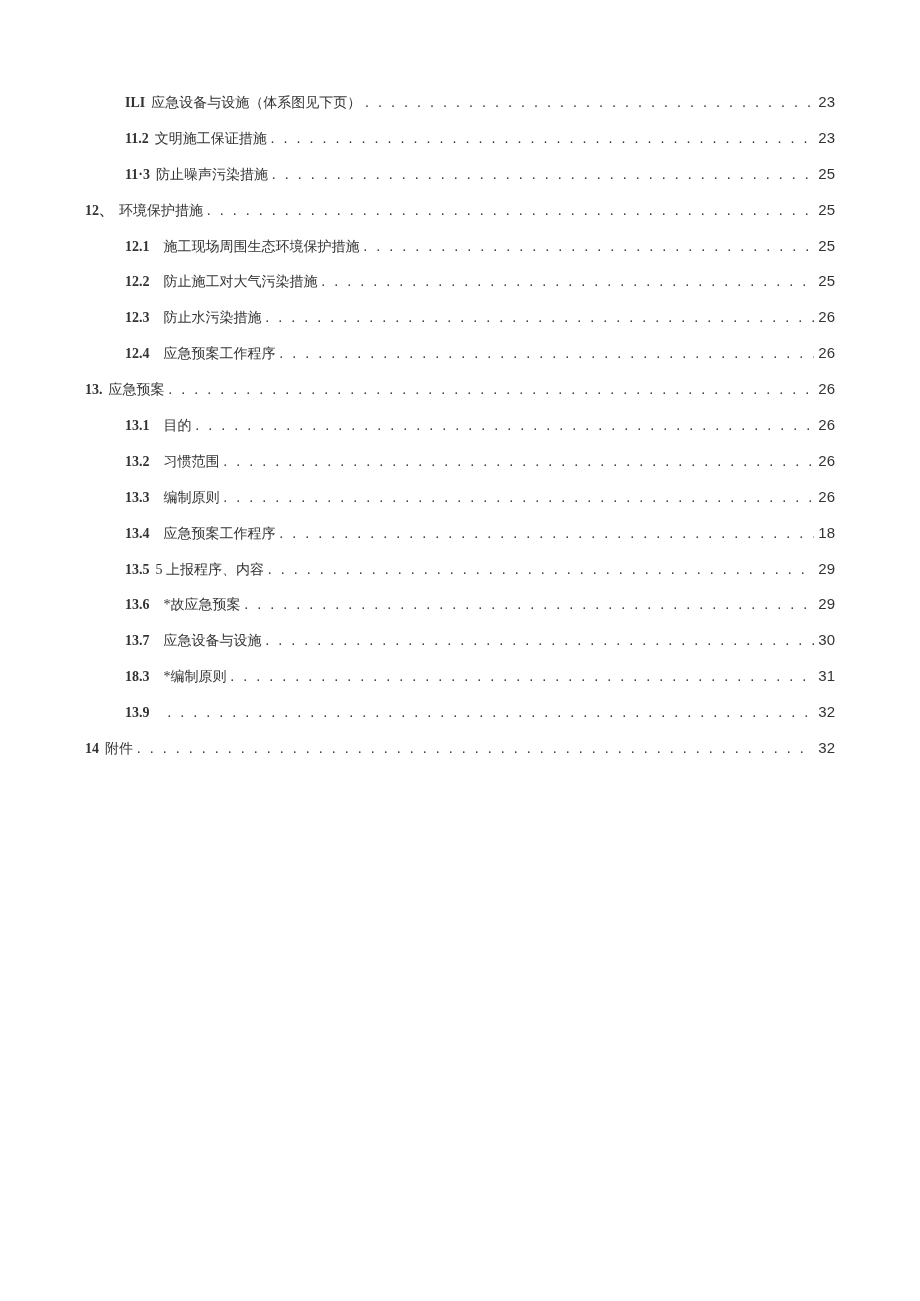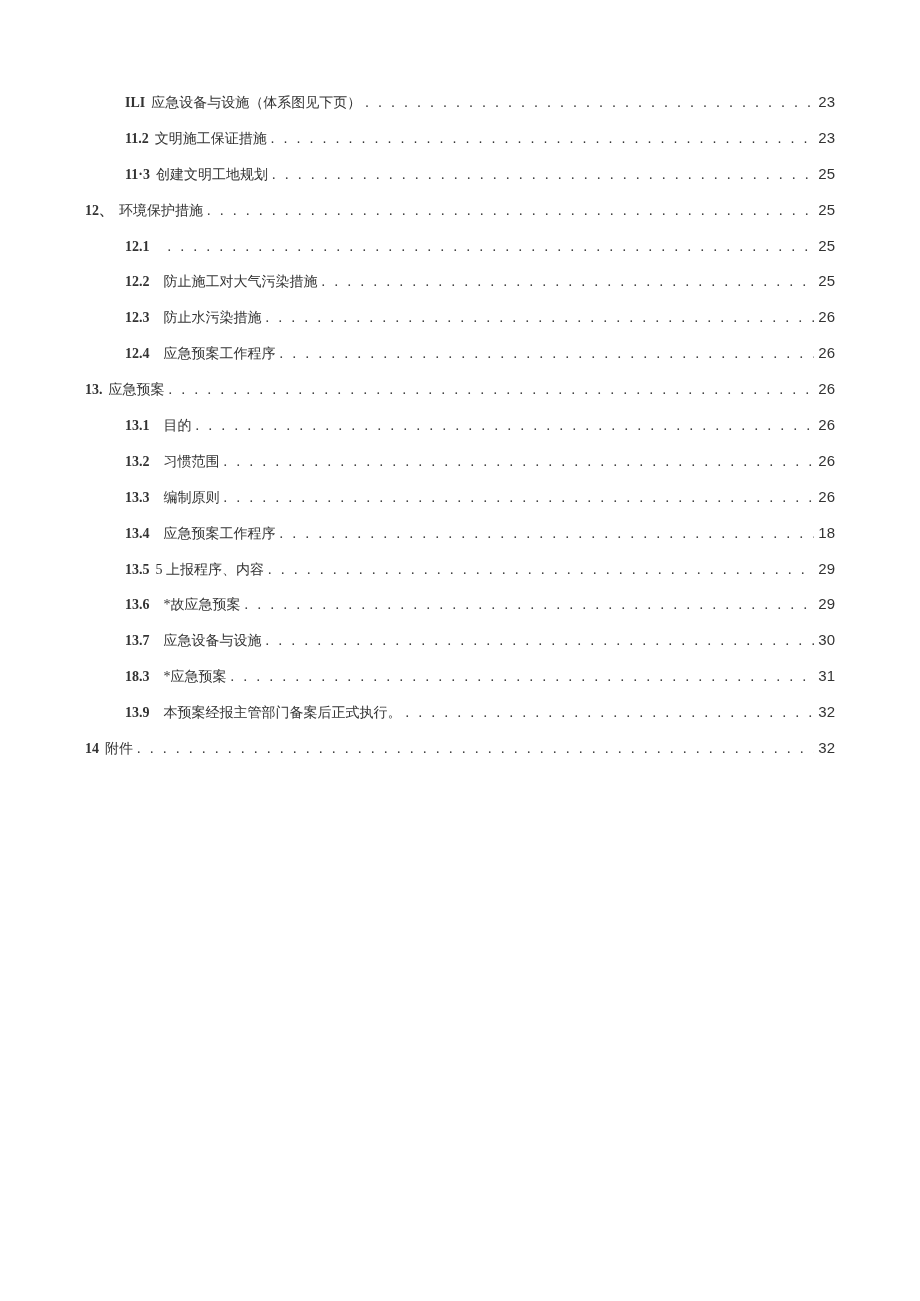--- a/index.html
+++ b/index.html
@@ -72,32 +72,33 @@
       <span class="toc-page">23</span>
     </div>
     <div class="toc-row level-2">
       <span class="toc-num">11.2</span>
       <span class="toc-title">文明施工保证措施</span>
       <span class="toc-dots">. . . . . . . . . . . . . . . . . . . . . . . . . . . . . . . . . . . . . . . . . . . . . . . . . . . . . . . . . . . . . . . . . . . . . . . . . . . . . . . . . . . . . . . . . . . . . . . . . . . . . . . . . . . . . . . . . . . . . . . .</span>
       <span class="toc-page">23</span>
     </div>
     <div class="toc-row level-2">
       <span class="toc-num">11·3</span>
-      <span class="toc-title">创建文明工地规划</span>
+      <span class="toc-title">防止噪声污染措施</span>
       <span class="toc-dots">. . . . . . . . . . . . . . . . . . . . . . . . . . . . . . . . . . . . . . . . . . . . . . . . . . . . . . . . . . . . . . . . . . . . . . . . . . . . . . . . . . . . . . . . . . . . . . . . . . . . . . . . . . . . . . . . . . . . . . . .</span>
       <span class="toc-page">25</span>
     </div>
     <div class="toc-row level-1">
       <span class="toc-num">12、</span>
       <span class="toc-title">环境保护措施</span>
       <span class="toc-dots">. . . . . . . . . . . . . . . . . . . . . . . . . . . . . . . . . . . . . . . . . . . . . . . . . . . . . . . . . . . . . . . . . . . . . . . . . . . . . . . . . . . . . . . . . . . . . . . . . . . . . . . . . . . . . . . . . . . . . . . .</span>
       <span class="toc-page">25</span>
     </div>
     <div class="toc-row level-3">
       <span class="toc-num num-gap">12.1</span>
+      <span class="toc-title">施工现场周围生态环境保护措施</span>
       <span class="toc-dots">. . . . . . . . . . . . . . . . . . . . . . . . . . . . . . . . . . . . . . . . . . . . . . . . . . . . . . . . . . . . . . . . . . . . . . . . . . . . . . . . . . . . . . . . . . . . . . . . . . . . . . . . . . . . . . . . . . . . . . . .</span>
       <span class="toc-page">25</span>
     </div>
     <div class="toc-row level-3">
       <span class="toc-num num-gap">12.2</span>
       <span class="toc-title">防止施工对大气污染措施</span>
       <span class="toc-dots">. . . . . . . . . . . . . . . . . . . . . . . . . . . . . . . . . . . . . . . . . . . . . . . . . . . . . . . . . . . . . . . . . . . . . . . . . . . . . . . . . . . . . . . . . . . . . . . . . . . . . . . . . . . . . . . . . . . . . . . .</span>
       <span class="toc-page">25</span>
     </div>
     <div class="toc-row level-3">
@@ -155,27 +156,26 @@
       <span class="toc-page">29</span>
     </div>
     <div class="toc-row level-2">
       <span class="toc-num bold num-gap">13.7</span>
       <span class="toc-title">应急设备与设施</span>
       <span class="toc-dots">. . . . . . . . . . . . . . . . . . . . . . . . . . . . . . . . . . . . . . . . . . . . . . . . . . . . . . . . . . . . . . . . . . . . . . . . . . . . . . . . . . . . . . . . . . . . . . . . . . . . . . . . . . . . . . . . . . . . . . . .</span>
       <span class="toc-page">30</span>
     </div>
     <div class="toc-row level-2">
       <span class="toc-num bold num-gap">18.3</span>
-      <span class="toc-title">*应急预案</span>
+      <span class="toc-title">*编制原则</span>
       <span class="toc-dots">. . . . . . . . . . . . . . . . . . . . . . . . . . . . . . . . . . . . . . . . . . . . . . . . . . . . . . . . . . . . . . . . . . . . . . . . . . . . . . . . . . . . . . . . . . . . . . . . . . . . . . . . . . . . . . . . . . . . . . . .</span>
       <span class="toc-page">31</span>
     </div>
     <div class="toc-row level-2">
       <span class="toc-num bold num-gap">13.9</span>
-      <span class="toc-title">本预案经报主管部门备案后正式执行。</span>
       <span class="toc-dots">. . . . . . . . . . . . . . . . . . . . . . . . . . . . . . . . . . . . . . . . . . . . . . . . . . . . . . . . . . . . . . . . . . . . . . . . . . . . . . . . . . . . . . . . . . . . . . . . . . . . . . . . . . . . . . . . . . . . . . . .</span>
       <span class="toc-page">32</span>
     </div>
     <div class="toc-row level-1">
       <span class="toc-num">14</span>
       <span class="toc-title">附件</span>
       <span class="toc-dots">. . . . . . . . . . . . . . . . . . . . . . . . . . . . . . . . . . . . . . . . . . . . . . . . . . . . . . . . . . . . . . . . . . . . . . . . . . . . . . . . . . . . . . . . . . . . . . . . . . . . . . . . . . . . . . . . . . . . . . . .</span>
       <span class="toc-page">32</span>
     </div>
   </div>

